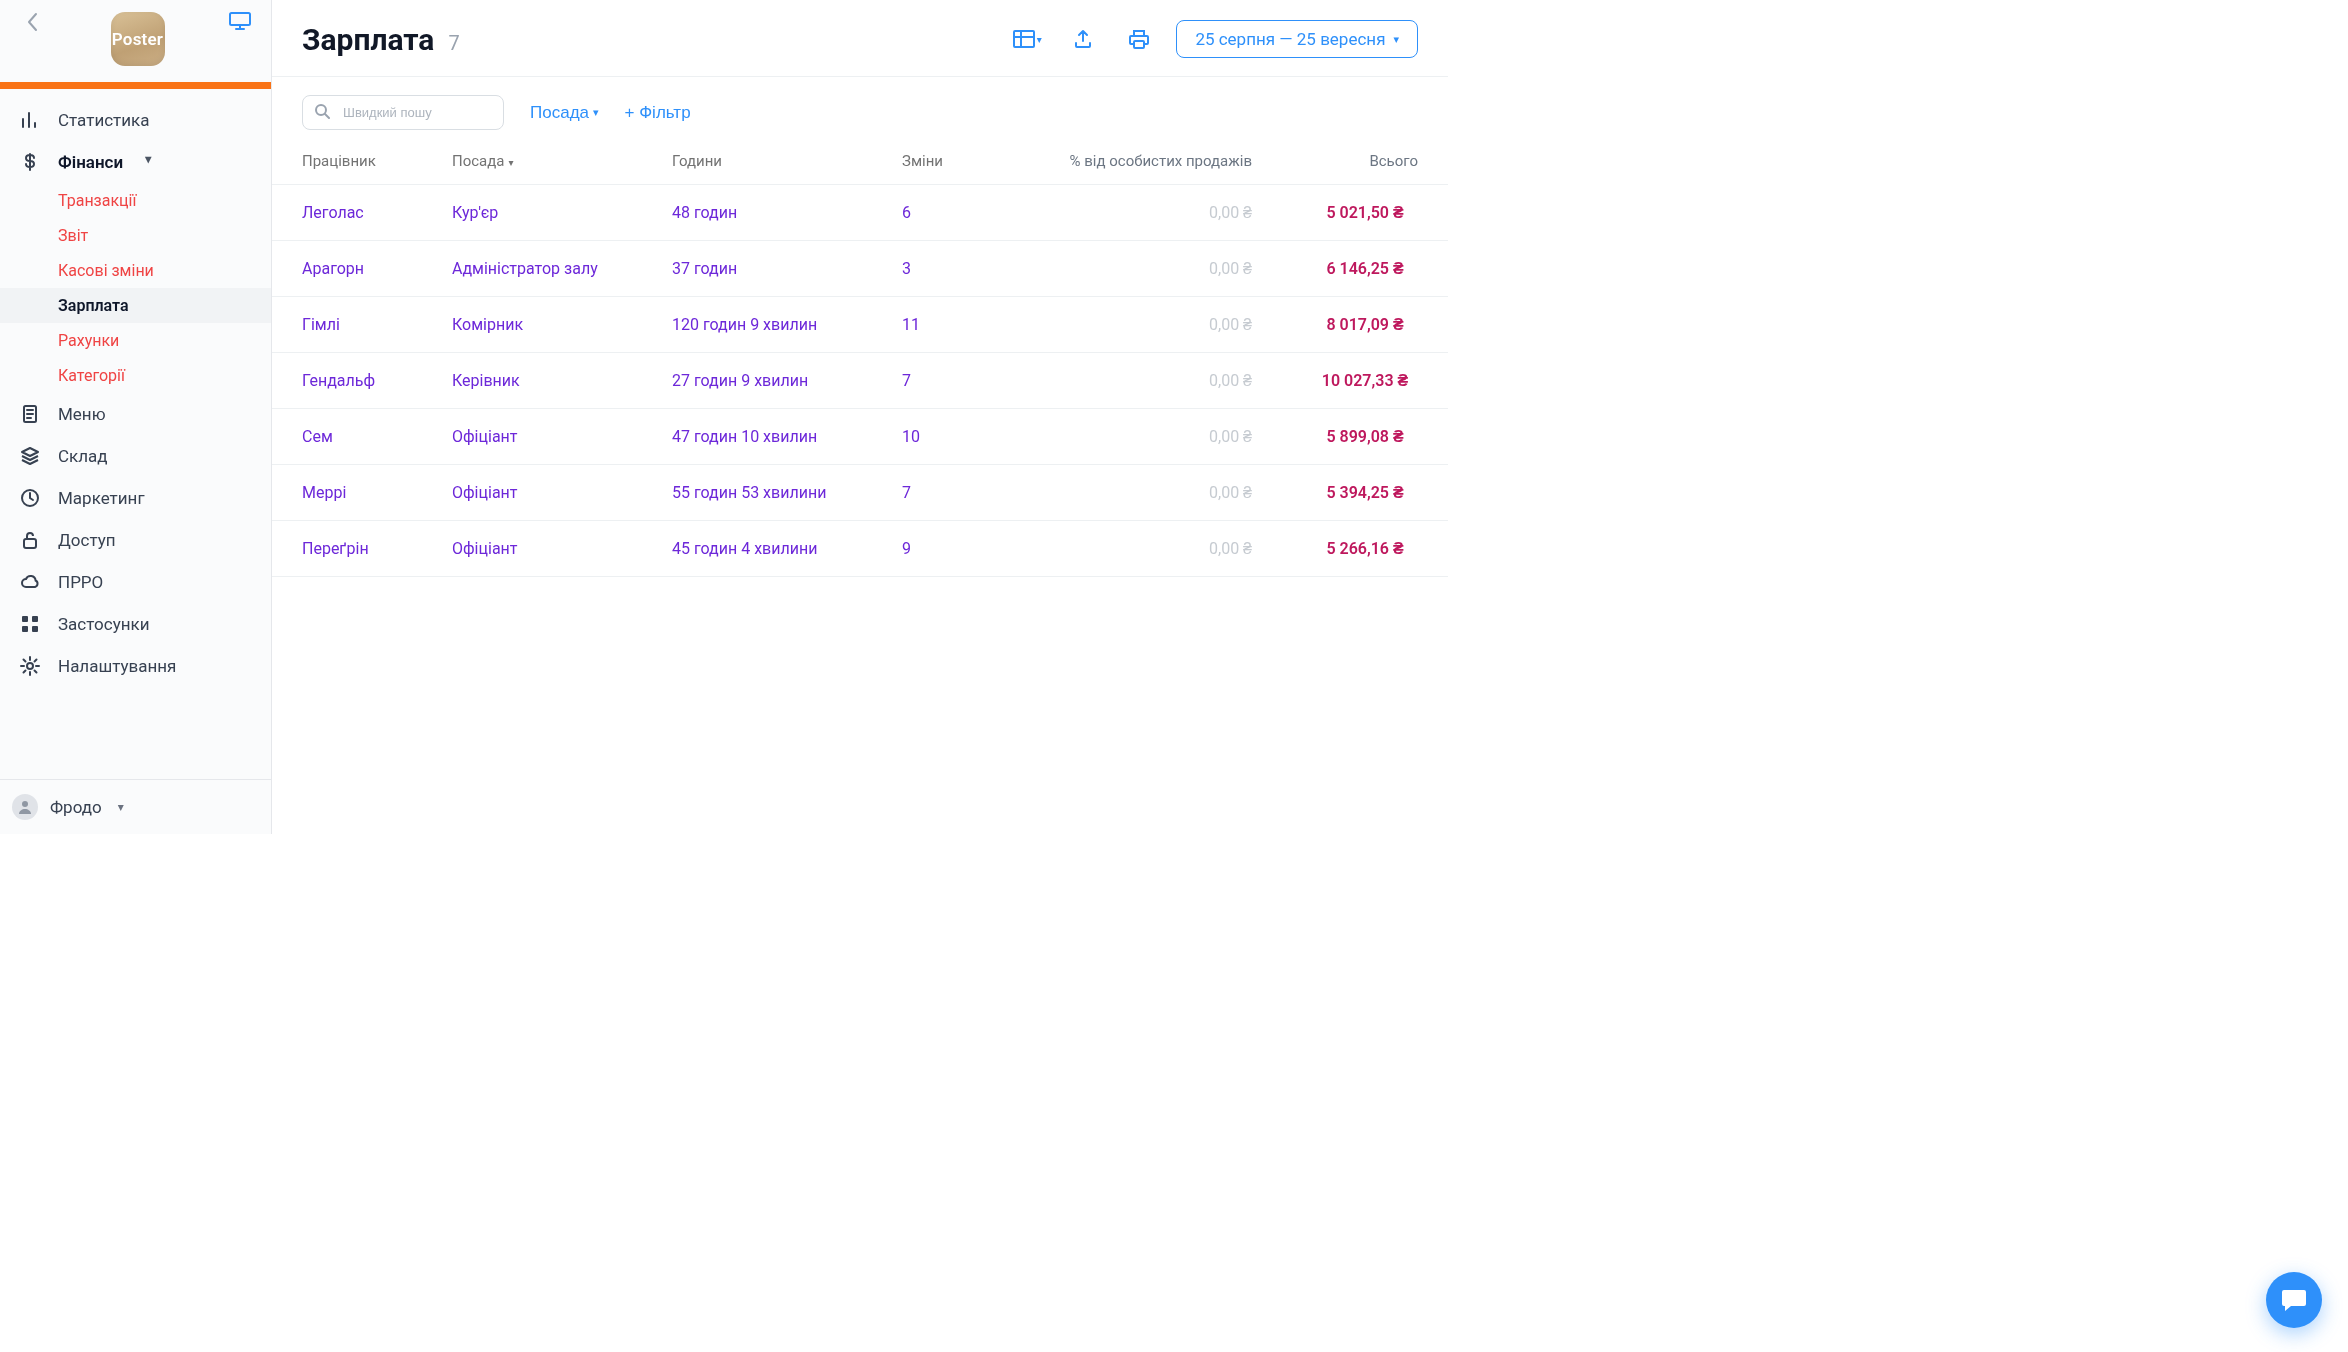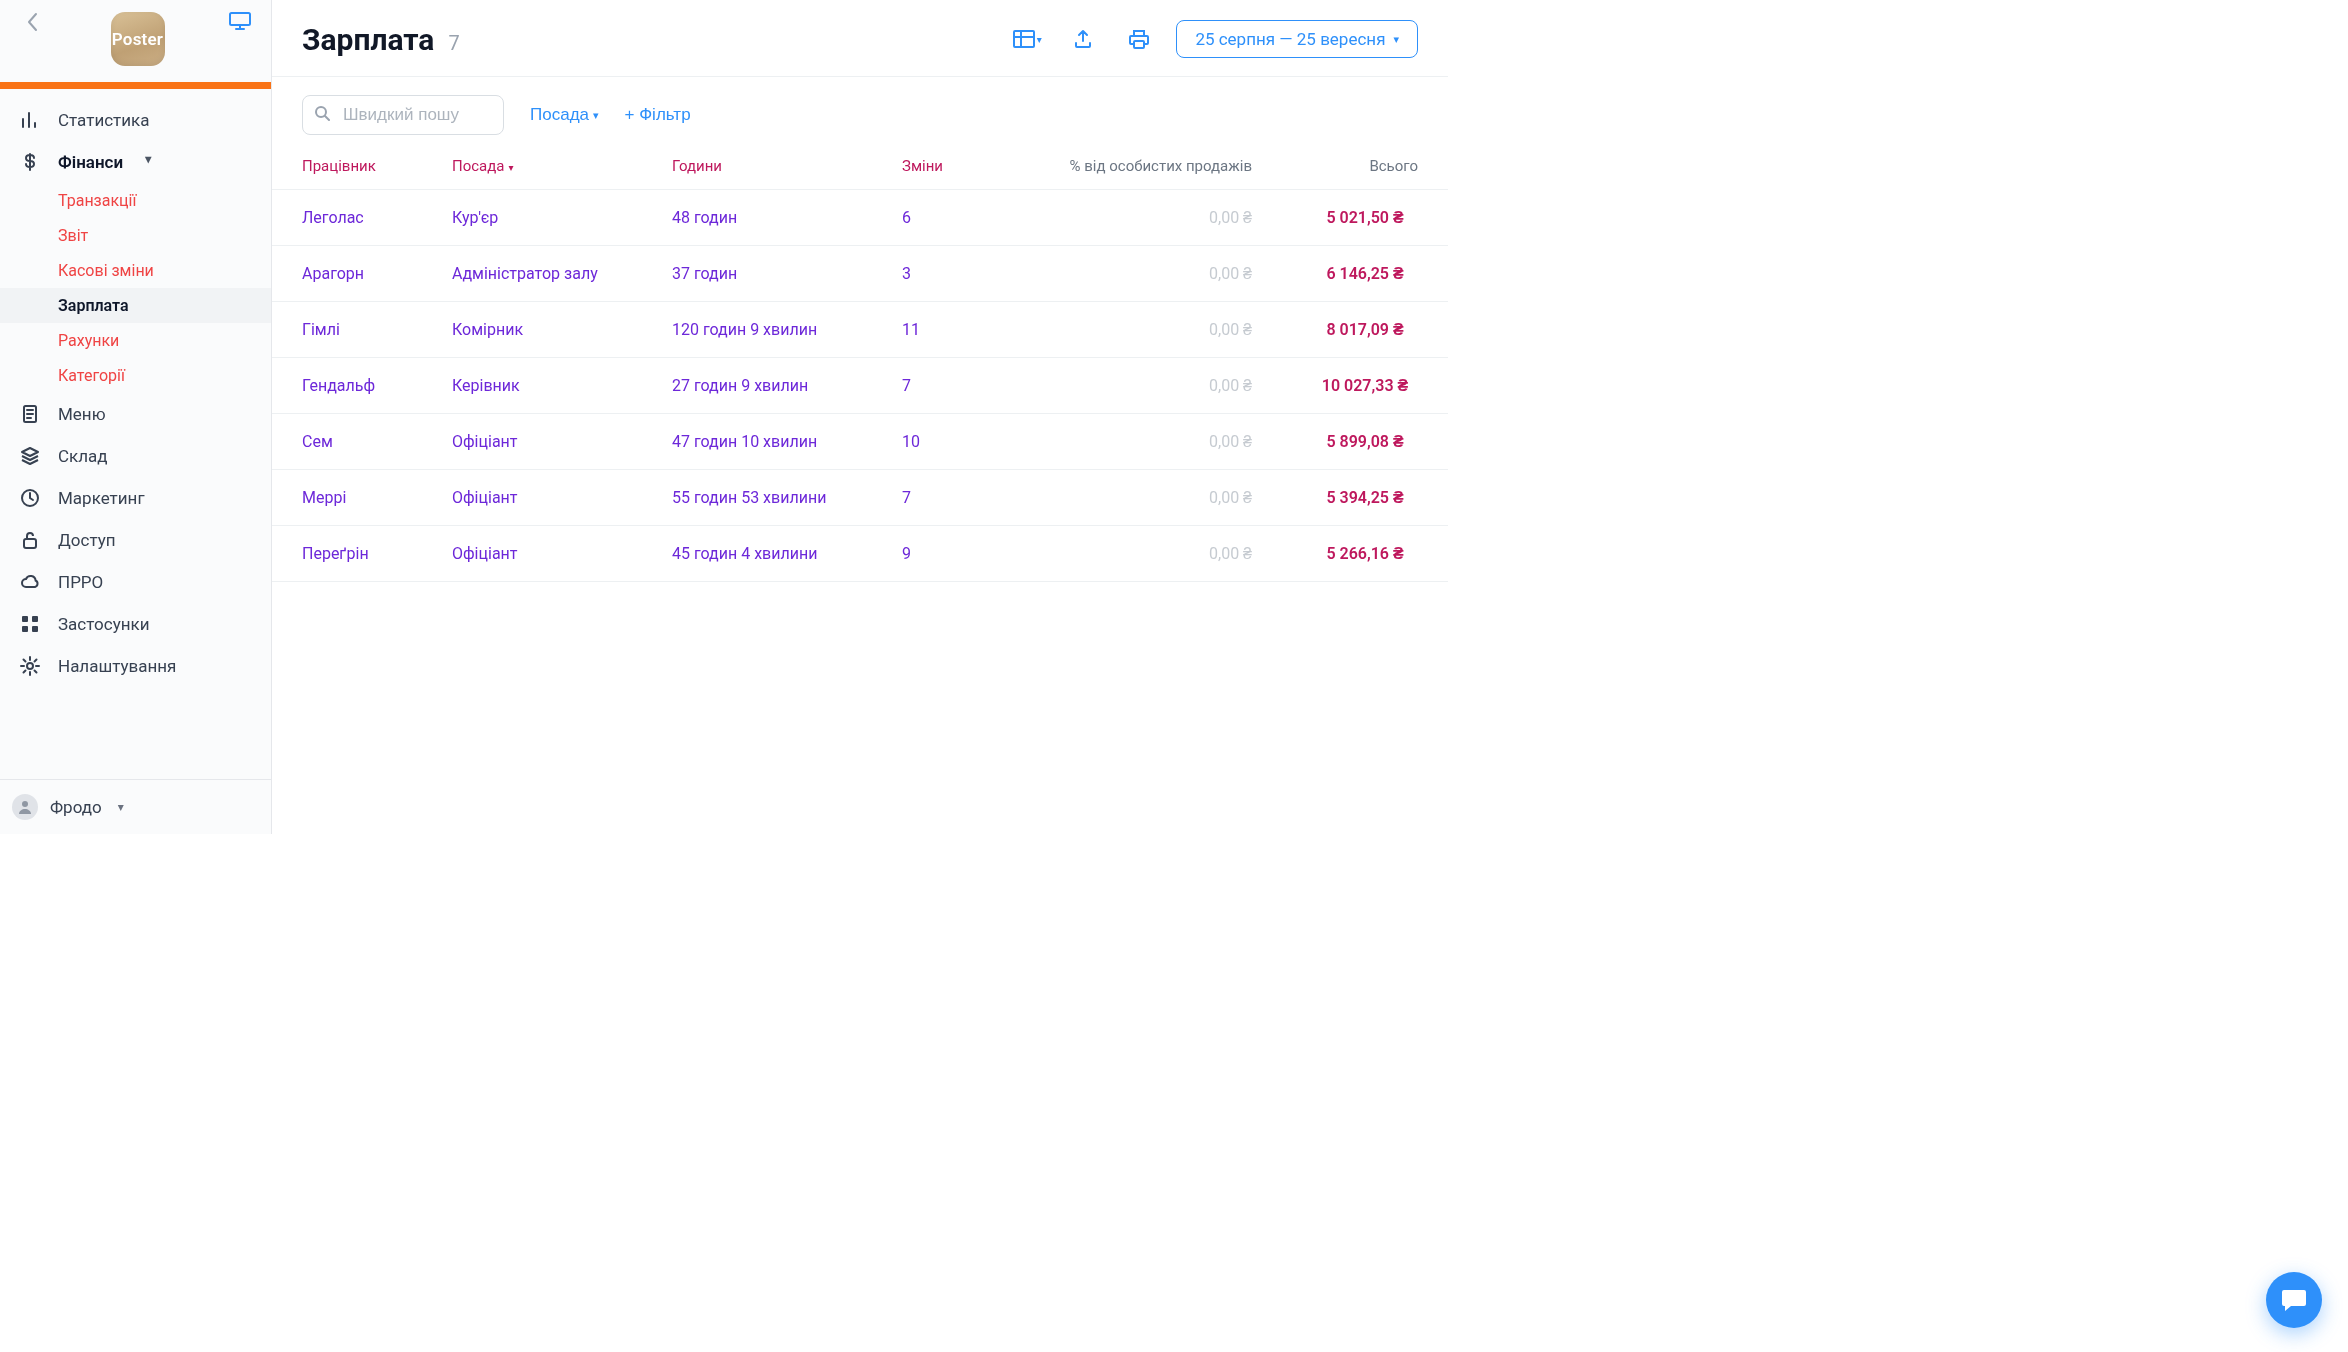--- a/index.html
+++ b/index.html
@@ -48,29 +48,29 @@
     .title { font-size:30px; font-weight:700; color:#111827; }
     .title-count { font-size:20px; color:#9aa3af; }
     .header-spacer { flex:1; }
     .hdr-btn { width:38px; height:38px; display:flex; align-items:center; justify-content:center; color:#2e90fa; cursor:pointer; border-radius:6px; }
     .hdr-btn .mini-caret { font-size:10px; margin-left:2px; color:#2e90fa; }
     .date-range { border:1px solid #2e90fa; color:#2e90fa; border-radius:8px; padding:8px 18px; font-size:17px; display:flex; align-items:center; gap:8px; cursor:pointer; }
     .date-range .mini-caret { font-size:11px; }
 
     .toolbar { display:flex; align-items:center; gap:26px; padding: 18px 30px 10px; }
     .search { position:relative; }
-    .search input { border:1px solid #d9dee3; border-radius:8px; padding:9px 14px 9px 40px; width:202px; font-size:17px; color:#374151; background:#fff; outline:none; }
+    .search input { border:1px solid #d9dee3; border-radius:8px; padding:9px 14px 9px 40px; width:202px; font-size:13px; color:#374151; background:#fff; outline:none; }
     .search input::placeholder { color:#adb4bd; }
     .search-icon { position:absolute; left:12px; top:50%; transform:translateY(-50%); color:#9aa3af; font-size:15px; }
     .link-btn { color:#2e90fa; background:none; border:none; font-size:17px; cursor:pointer; display:flex; align-items:center; gap:4px; }
     .link-btn .mini-caret { font-size:11px; }
 
     
     table { width:100%; border-collapse:collapse; }
-    thead th { text-align:left; font-weight:400; color:#be185d; font-size:15px; padding: 12px 30px 14px; border-bottom:1px solid #edf0f2; }
+    thead th { text-align:left; font-weight:400; color:#737373; font-size:15px; padding: 12px 30px 14px; border-bottom:1px solid #edf0f2; }
     thead th:first-child { padding-left:30px; }
     tbody td { padding: 18px 30px; border-bottom:1px solid #edf0f2; font-size:16px; color:#6d28d9; white-space:nowrap; }
     .col-employee { width:150px; }
     .col-position { width:220px; }
     .col-hours { width:230px; }
     .col-shifts { width:140px; }
     .col-pct { width:270px; text-align:right; color:#c6cbd1; }
     .col-total { text-align:center; font-weight:600; color:#be185d; }
     thead .col-pct, thead .col-total { text-align:right; color:#6c7683; font-weight:400; }
     .total-row td { font-weight:600; }

